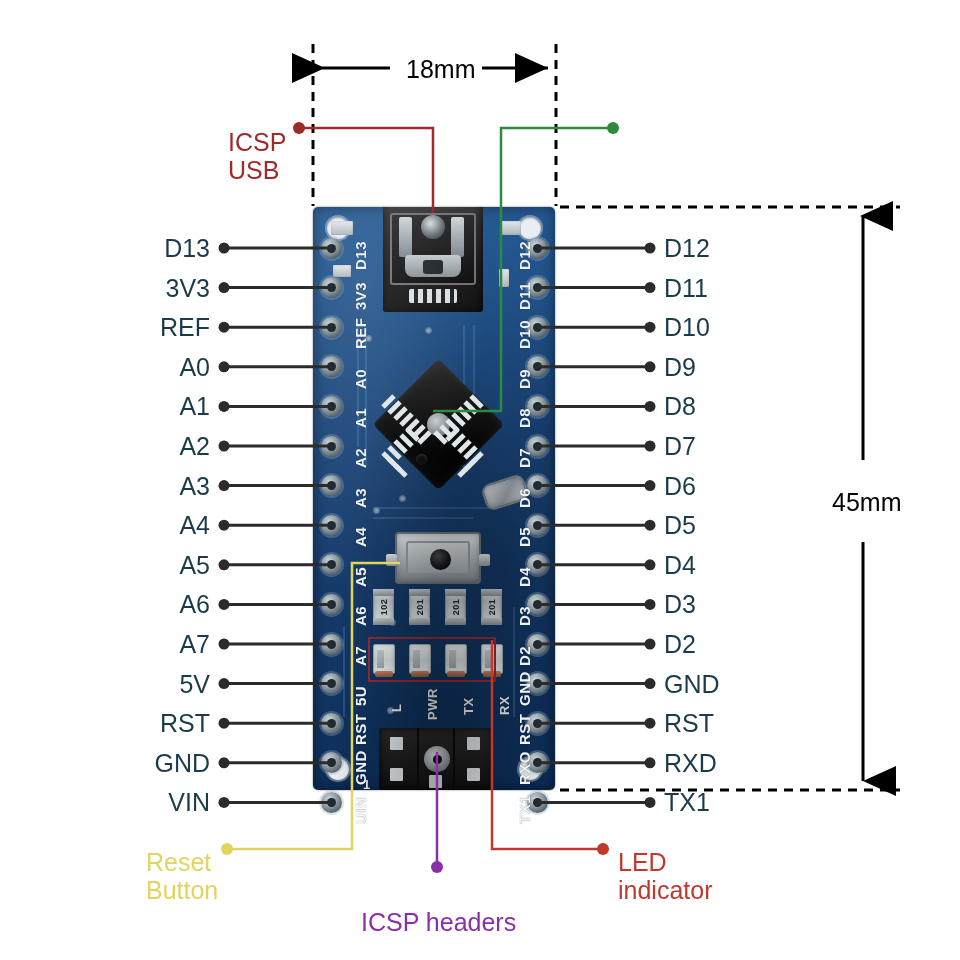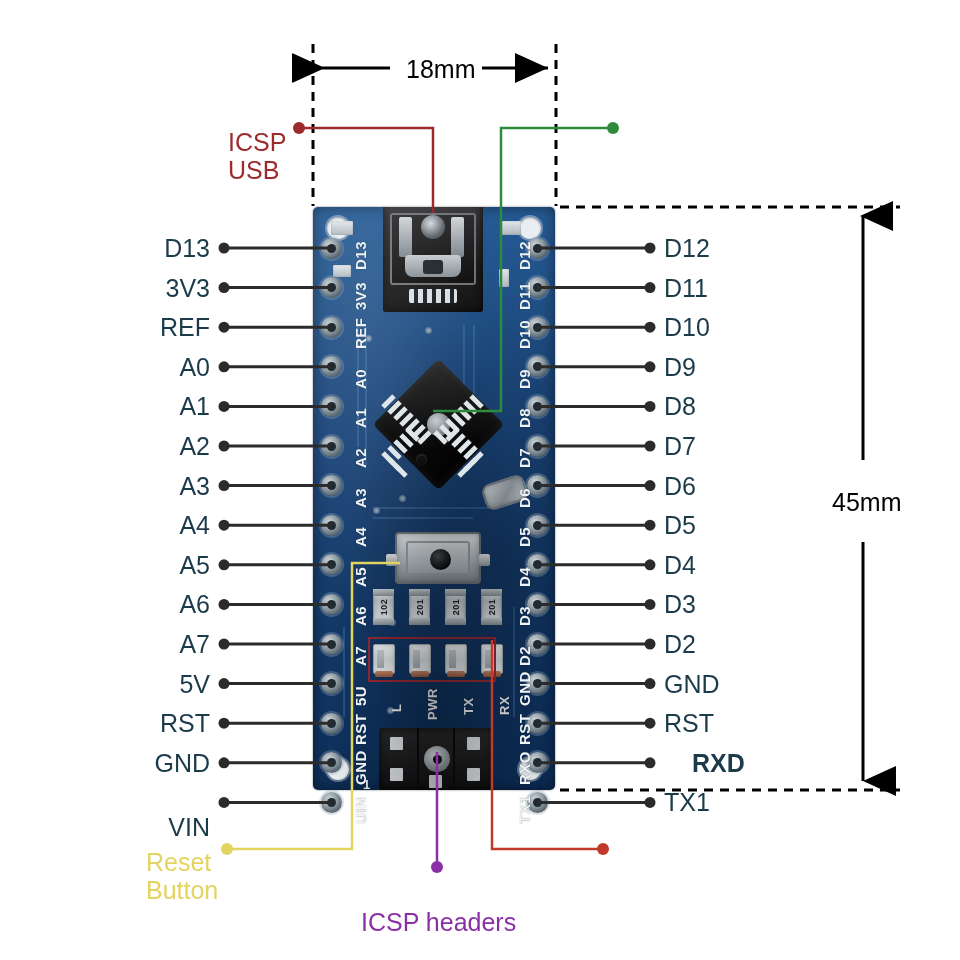--- a/index.html
+++ b/index.html
@@ -517,37 +517,37 @@
       <div class="pinlabel left" style="top: 406.4px; right: 750px;">A1</div>
       <div class="pinlabel left" style="top: 446px; right: 750px;">A2</div>
       <div class="pinlabel left" style="top: 485.6px; right: 750px;">A3</div>
       <div class="pinlabel left" style="top: 525.2px; right: 750px;">A4</div>
       <div class="pinlabel left" style="top: 564.8px; right: 750px;">A5</div>
       <div class="pinlabel left" style="top: 604.4px; right: 750px;">A6</div>
       <div class="pinlabel left" style="top: 644px; right: 750px;">A7</div>
       <div class="pinlabel left" style="top: 683.6px; right: 750px;">5V</div>
       <div class="pinlabel left" style="top: 723.2px; right: 750px;">RST</div>
       <div class="pinlabel left" style="top: 762.8px; right: 750px;">GND</div>
-      <div class="pinlabel left" style="top: 802.4px; right: 750px; margin-top: 25px;">VIN</div>
+      <div class="pinlabel left" style="top: 802.4px; right: 750px;">VIN</div>
     </div>
   <div id="labels-right">
       <div class="pinlabel right" style="top: 248px; left: 664px;">D12</div>
       <div class="pinlabel right" style="top: 287.6px; left: 664px;">D11</div>
       <div class="pinlabel right" style="top: 327.2px; left: 664px;">D10</div>
       <div class="pinlabel right" style="top: 366.8px; left: 664px;">D9</div>
       <div class="pinlabel right" style="top: 406.4px; left: 664px;">D8</div>
       <div class="pinlabel right" style="top: 446px; left: 664px;">D7</div>
       <div class="pinlabel right" style="top: 485.6px; left: 664px;">D6</div>
       <div class="pinlabel right" style="top: 525.2px; left: 664px;">D5</div>
       <div class="pinlabel right" style="top: 564.8px; left: 664px;">D4</div>
       <div class="pinlabel right" style="top: 604.4px; left: 664px;">D3</div>
       <div class="pinlabel right" style="top: 644px; left: 664px;">D2</div>
       <div class="pinlabel right" style="top: 683.6px; left: 664px;">GND</div>
       <div class="pinlabel right" style="top: 723.2px; left: 664px;">RST</div>
-      <div class="pinlabel right" style="top: 762.8px; left: 692px; font-weight: bold;">RXD</div>
+      <div class="pinlabel right" style="top: 762.8px; left: 664px;">RXD</div>
       <div class="pinlabel right" style="top: 802.4px; left: 664px;">TX1</div>
     </div>
 
   <div class="dimtext" style="left:406px; top:55px;">18mm</div>
   <div class="dimtext" style="left:832px; top:488px;">45mm</div>
 
   <div class="callout" style="left:228px; top:100px; color:#9e2b2b; text-align:left;">
     <span>ICSP</span>
     <span class="l2">USB</span>
   </div>
@@ -555,14 +555,18 @@
 
   <div class="callout" style="left:146px; top:820px; color:#e3d35f; text-align:left;">
     <span>Reset</span>
     <span class="l2">Button</span>
   </div>
 
   <div class="callout" style="left:361px; top:880px; color:#8b2fa8; text-align:left;">
     <span>ICSP headers</span>
   </div>
 
+  <div class="callout" style="left:618px; top:820px; color:#c0392b; text-align:left;">
+    <span>LED</span>
+    <span class="l2">indicator</span>
+  </div>
 
 </div>
 
 </body></html>

